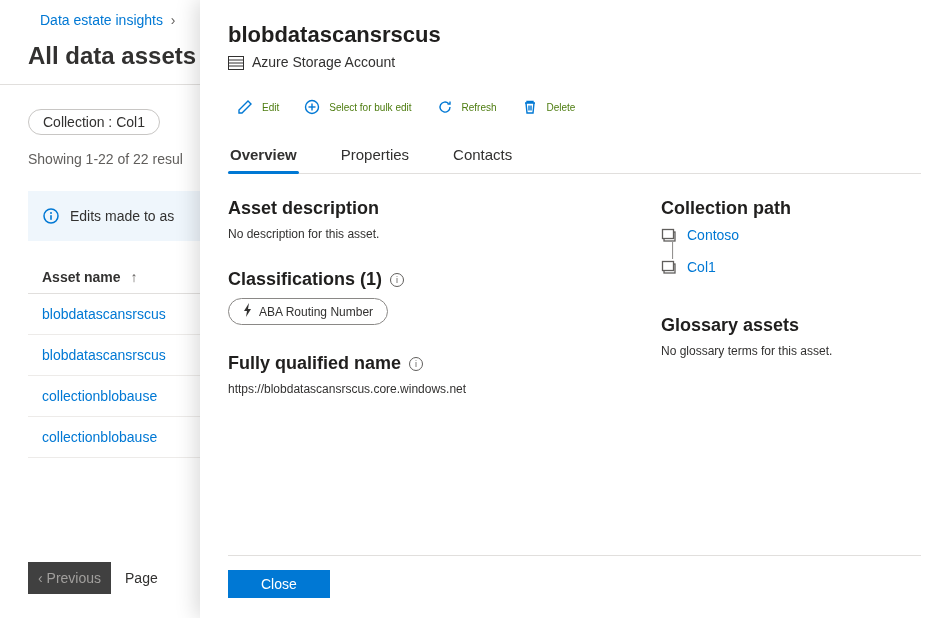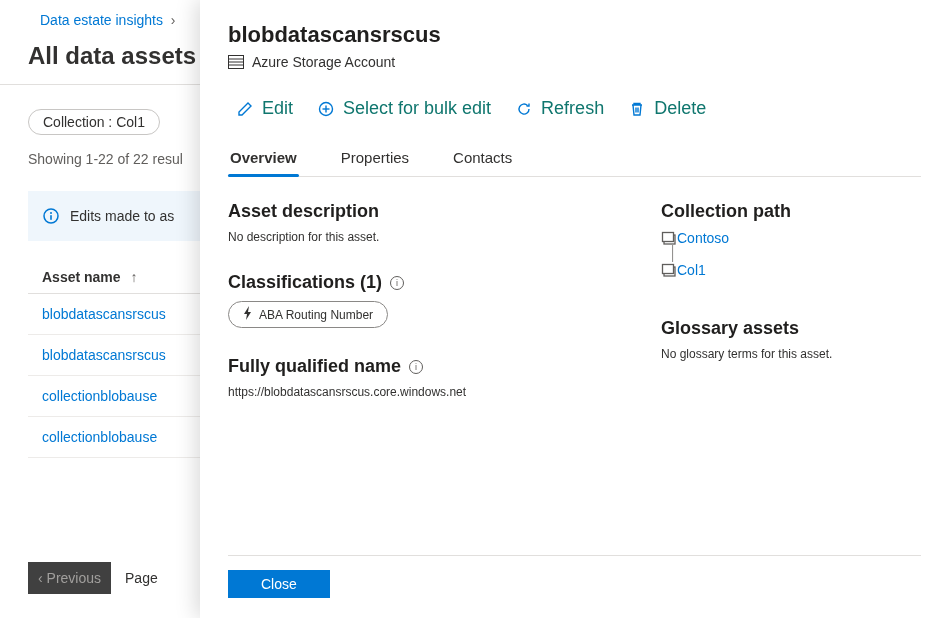--- a/index.html
+++ b/index.html
@@ -135,21 +135,21 @@
       flex-direction: column;
     }
     .panel-title {
       font-size: 22px;
       font-weight: 700;
       color: #201f1e;
       margin-bottom: 6px;
     }
     .asset-type-row {
       display: flex;
-      align-items: center;
+      align-items: flex-end;
       gap: 8px;
       font-size: 14px;
       color: #323130;
       margin-bottom: 24px;
     }
     .storage-icon {
       width: 16px;
       height: 14px;
       display: inline-block;
     }
@@ -162,22 +162,22 @@
       display: flex;
       gap: 8px;
       align-items: center;
       margin-bottom: 20px;
     }
     .action-btn {
       display: inline-flex;
       align-items: center;
       gap: 8px;
       padding: 4px 8px;
-      font-size: 18px;
-      color: #0f766e;
+      font-size: 10px;
+      color: #4d7c0f;
       background: transparent;
       border: none;
       cursor: pointer;
     }
     .action-btn .ico {
       color: #0078d4;
       width: 18px;
       height: 18px;
       display: inline-flex;
       align-items: center;
@@ -257,20 +257,21 @@
       border-radius: 16px;
       padding: 4px 14px;
       font-size: 12px;
       color: #323130;
       margin-bottom: 28px;
     }
 
     .collection-path .path-item {
       display: flex;
       align-items: center;
+      gap: 10px;
       margin-bottom: 2px;
     }
     .path-item a {
       color: #0078d4;
       text-decoration: none;
       font-size: 14px;
     }
     .path-connector {
       margin-left: 8px;
       color: #8a8886;

